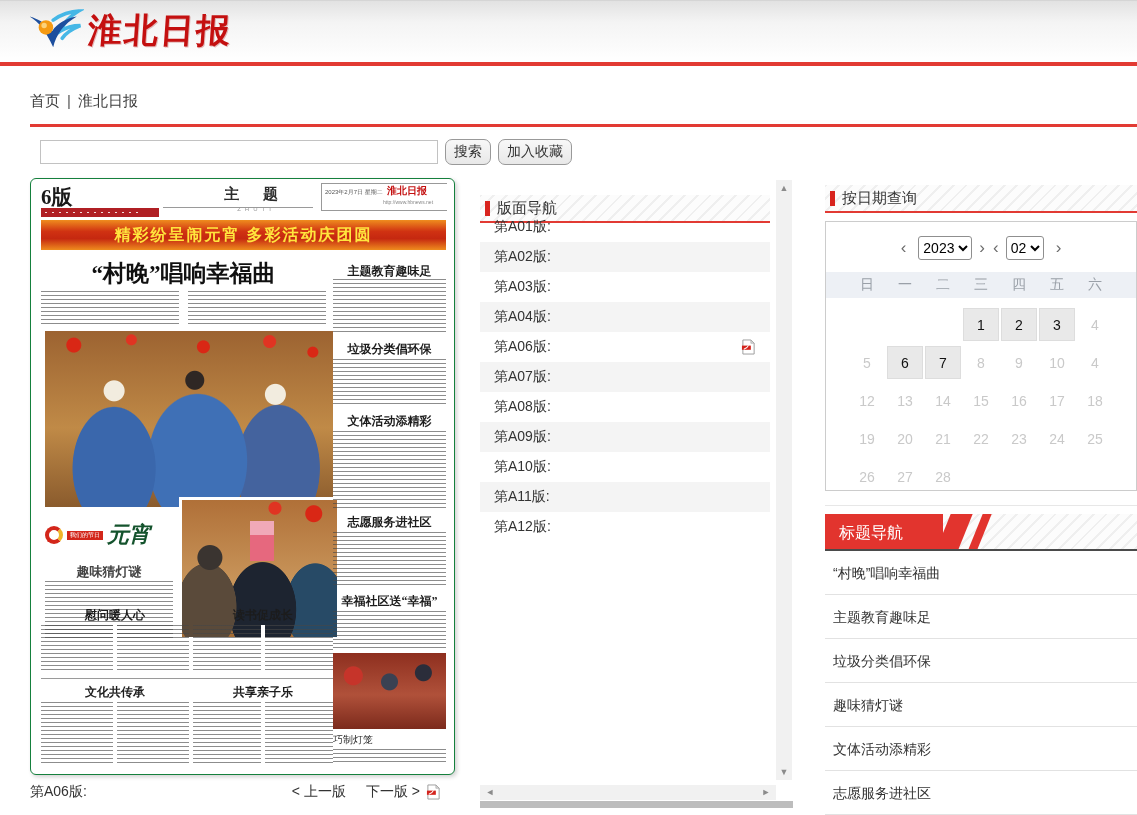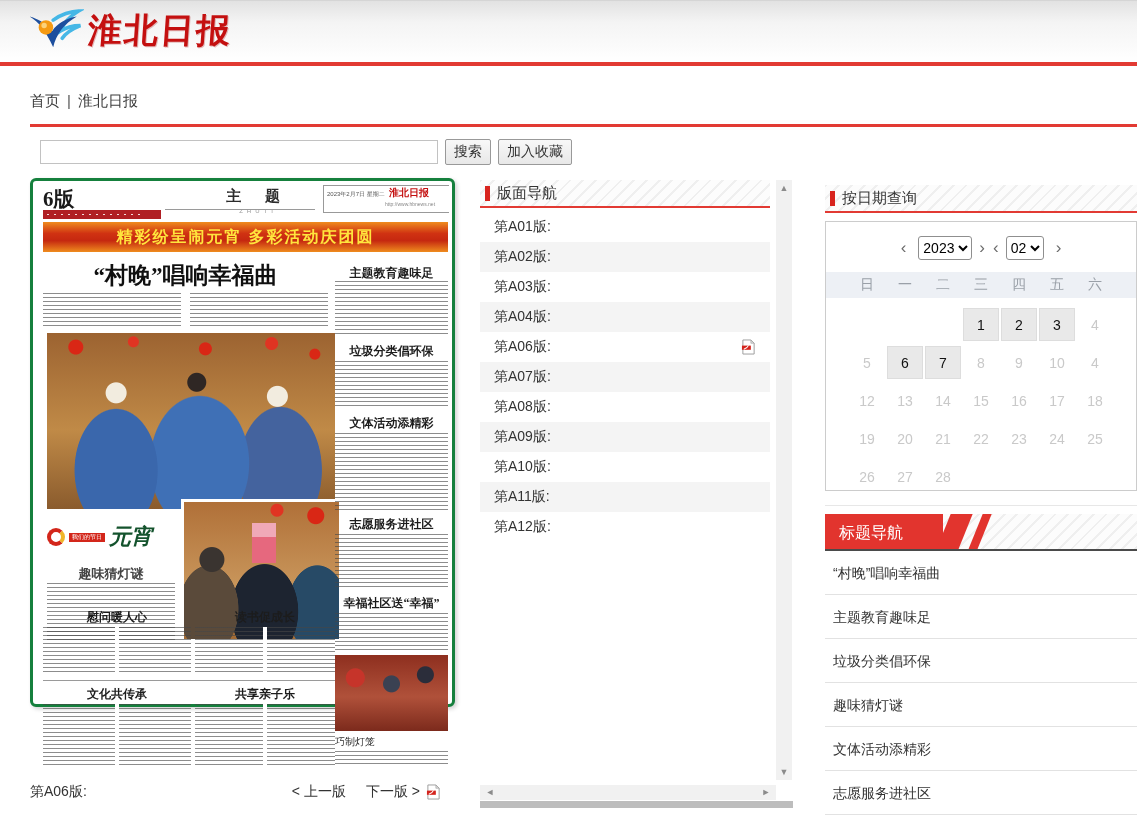--- a/index.html
+++ b/index.html
@@ -16,26 +16,26 @@
   .redline1{ position:absolute; left:0; top:62px; width:1137px; height:4px; background:var(--accent); }
   .crumb{ position:absolute; left:30px; top:92px; font-size:15px; color:#3c3c3c; }
   .crumb a{ color:#3c3c3c; text-decoration:none; }
   .crumb .sep{ margin:0 7px; color:#555; }
   .redline2{ position:absolute; left:30px; top:124px; width:1107px; height:3px; background:var(--accent); }
 
   
   .searchrow{ position:absolute; left:40px; top:139px; display:flex; align-items:center; gap:7px; }
   .searchrow input{ width:398px; height:24px; border:1px solid #c2c2c2; font-size:13px; padding:0 5px; }
   .btn{ height:26px; padding:0 8px; font-size:14px; color:#333; background:linear-gradient(#f8f8f8,#e8e8e8);
-    border:1px solid #999; border-radius:2px; cursor:pointer; }
+    border:1px solid #999; border-radius:7px; cursor:pointer; }
 
   
   .stripes{ background:repeating-linear-gradient(135deg,#efefef 0 2px,#fcfcfc 2px 9px); }
   .colhdr{ display:flex; align-items:center; height:28px; border-bottom:2px solid var(--accent);
-    font-size:15px; color:#333; }
+    font-size:15px; color:#333;margin-top:15px; }
   .red-tick{ display:inline-block; width:5px; height:15px; background:#d8241e; margin:0 7px 0 5px; }
 
   
   .panel{ position:absolute; left:480px; top:180px; width:313px; height:628px; background:#fff; }
   .panel-rows{ position:absolute; left:0; top:32px; width:290px; }
   .pn-row{ display:flex; align-items:center; height:30px; padding-left:14px; font-size:14px; color:#333; cursor:pointer; }
   .pn-row:nth-child(even){ background:#f4f4f4; }
   .pn-row .lbl{ flex:1; }
   .pdf-ico{ width:15px; height:16px; margin-right:14px; cursor:pointer; }
   .panel .hdr{ width:290px; }
@@ -71,22 +71,22 @@
     font-size:16px; line-height:37px; padding-left:14px; }
   .tn-slash1{ position:absolute; left:118px; top:-4px; width:22px; height:46px; background:var(--badge);
     transform:skewX(-22deg); }
   .tn-slash2{ position:absolute; left:150px; top:-4px; width:9px; height:46px; background:var(--badge);
     transform:skewX(-22deg); }
   .tn-list{ list-style:none; }
   .tn-list li{ height:44px; line-height:44px; border-bottom:1px solid #e2e2e2; font-size:14px;
     color:#333; padding-left:8px; cursor:pointer; }
 
   
-  .paper{ position:absolute; left:30px; top:178px; width:425px; height:529px; background:#fff;
-    border:3px solid #15803d; border-radius:6px; box-shadow:2px 2px 4px rgba(0,0,0,.18); cursor:pointer; }
+  .paper{ position:absolute; left:30px; top:178px; width:425px; height:597px; background:#fff;
+    border:1px solid #15803d; border-radius:6px; box-shadow:2px 2px 4px rgba(0,0,0,.18); cursor:pointer; }
   .paper *{ position:absolute; }
   .serif{ font-family:"Liberation Serif","DejaVu Serif",serif; }
   .p-pageno{ left:10px; top:4px; font-weight:900; font-size:21px; color:#1a1a1a; }
   .p-infobar{ left:10px; top:29px; width:118px; height:9px; background:#b01f24;
     background-image:repeating-linear-gradient(90deg,rgba(255,255,255,.85) 0 2px,transparent 2px 7px);
     background-size:80% 1px; background-position:4px 4px; background-repeat:no-repeat; }
   .p-hline{ left:132px; top:28px; width:150px; height:1px; background:#9a9a9a; }
   .p-section{ left:160px; top:6px; width:130px; text-align:center; font-size:15px; letter-spacing:10px;
     color:#2b2b2b; font-weight:700; }
   .p-pinyin{ left:160px; top:27px; width:130px; text-align:center; font-size:6px; color:#999; letter-spacing:4px; }

